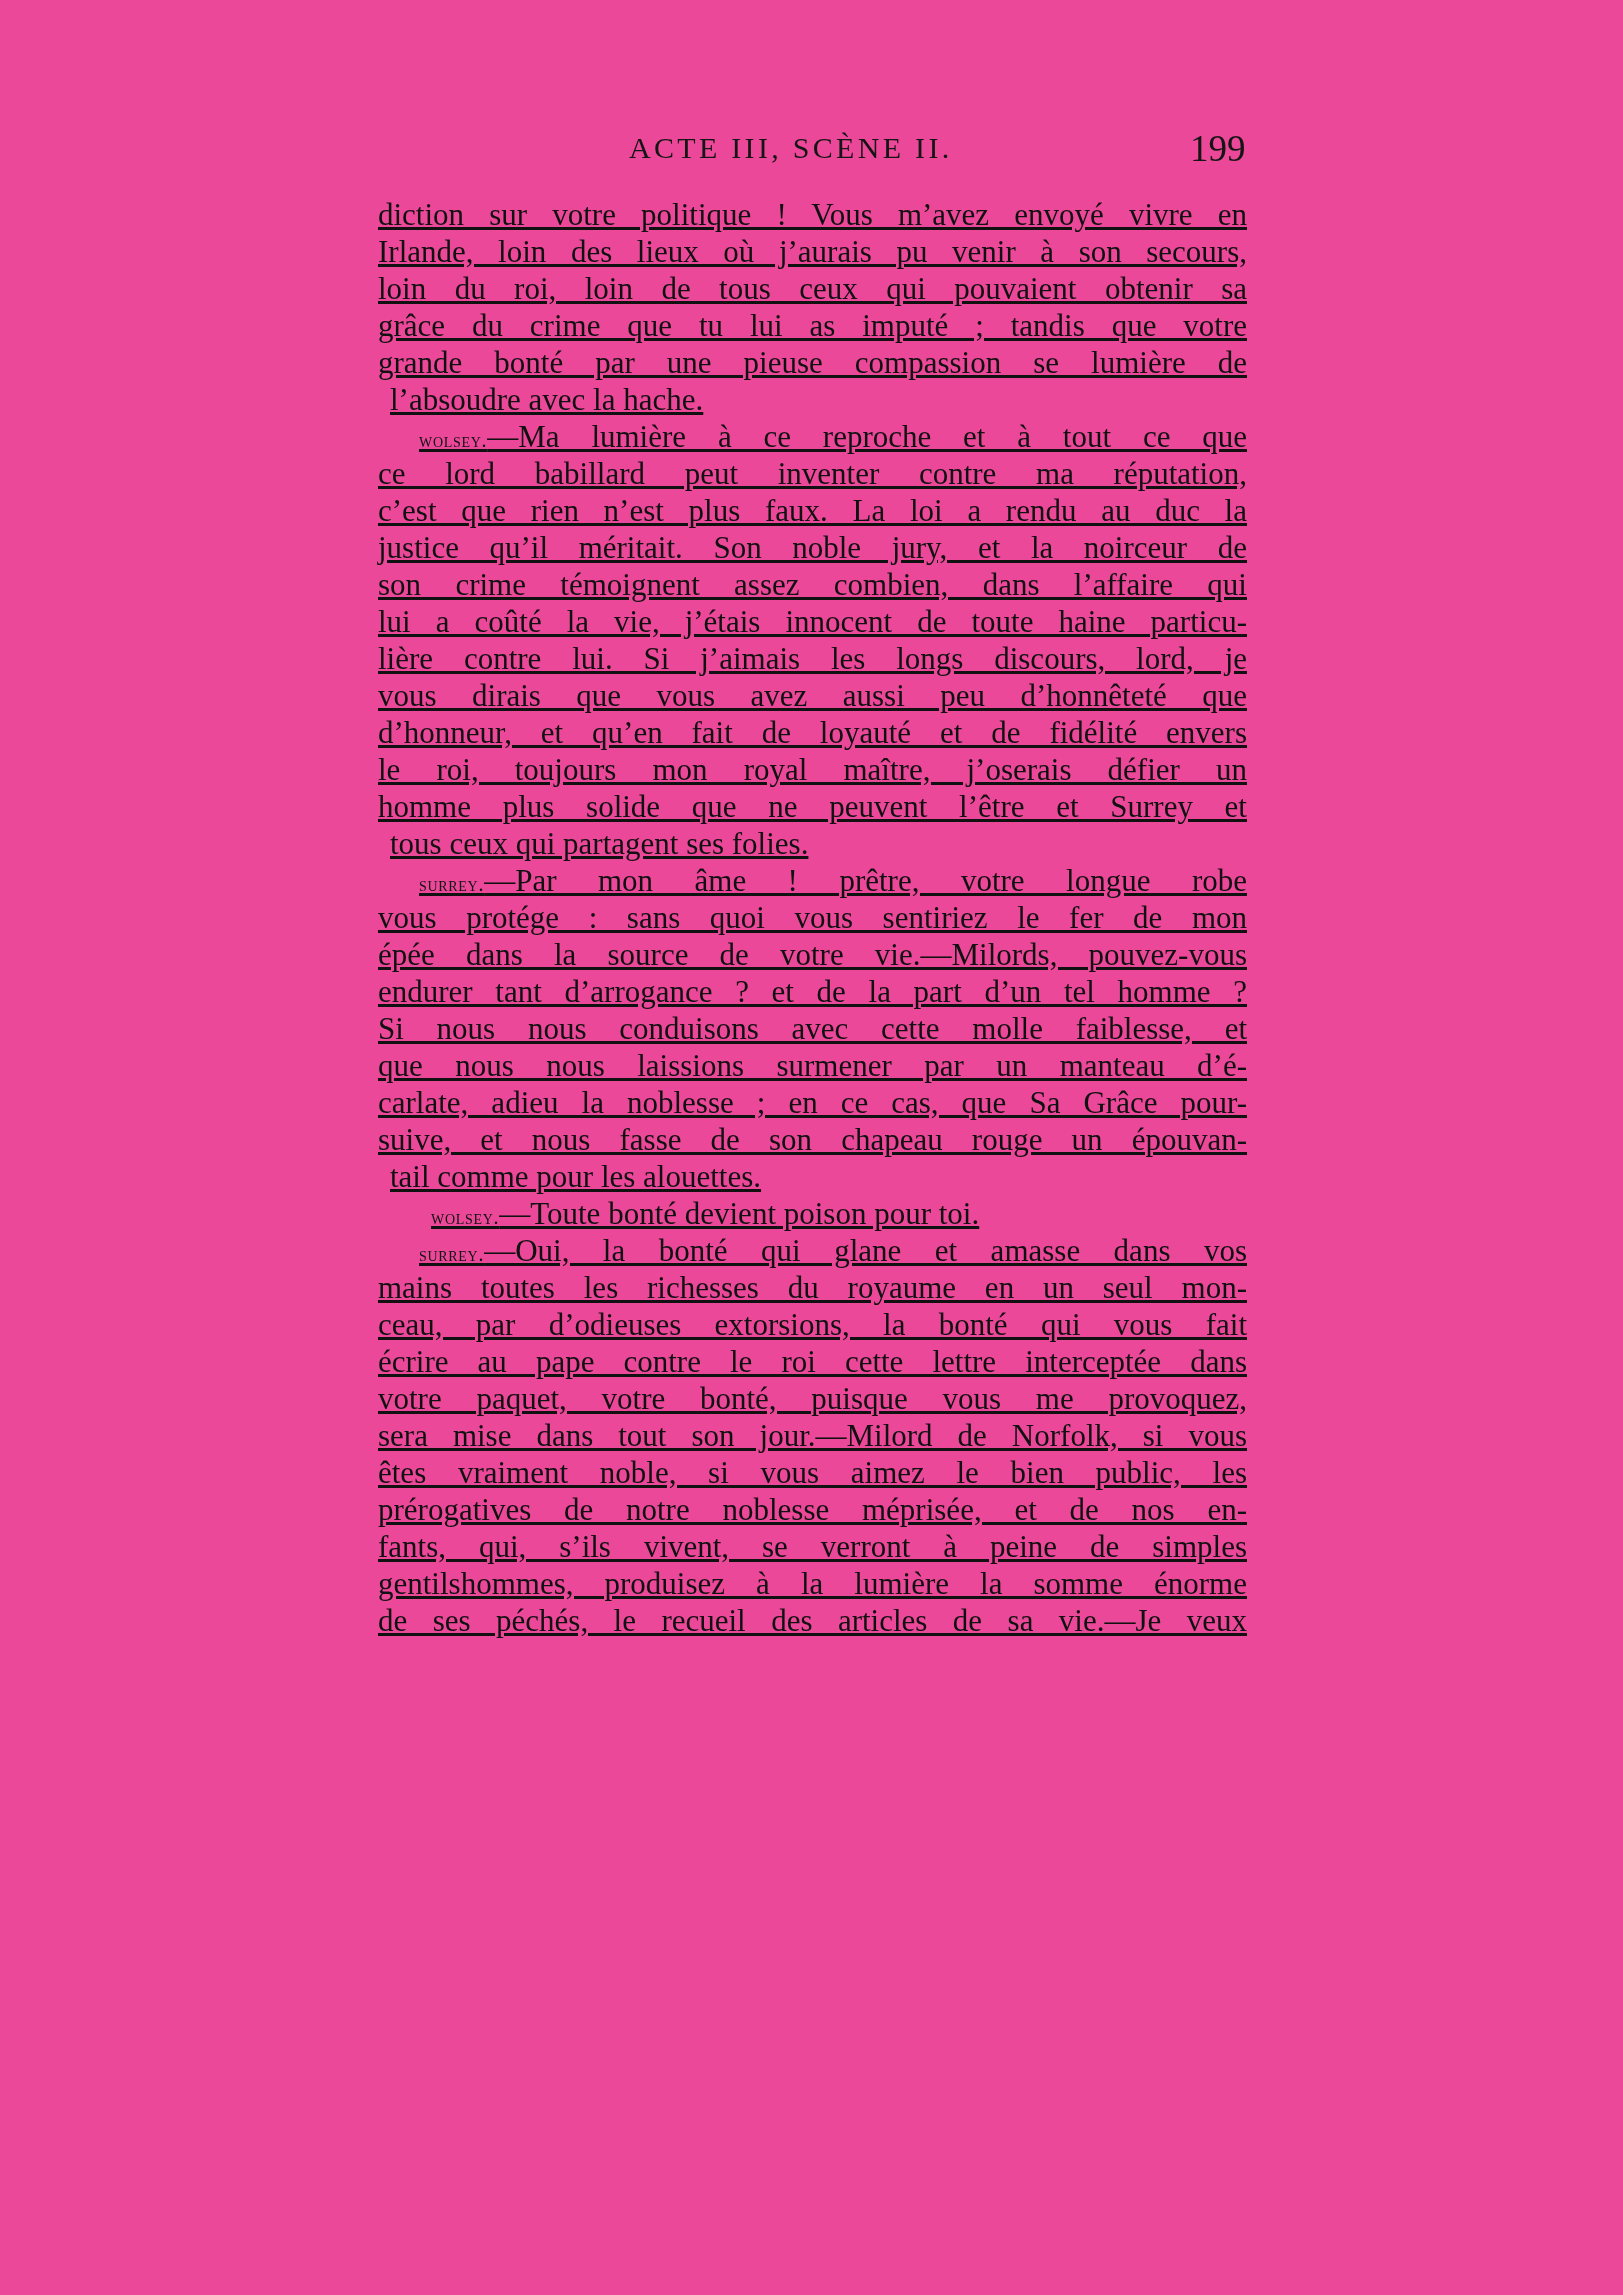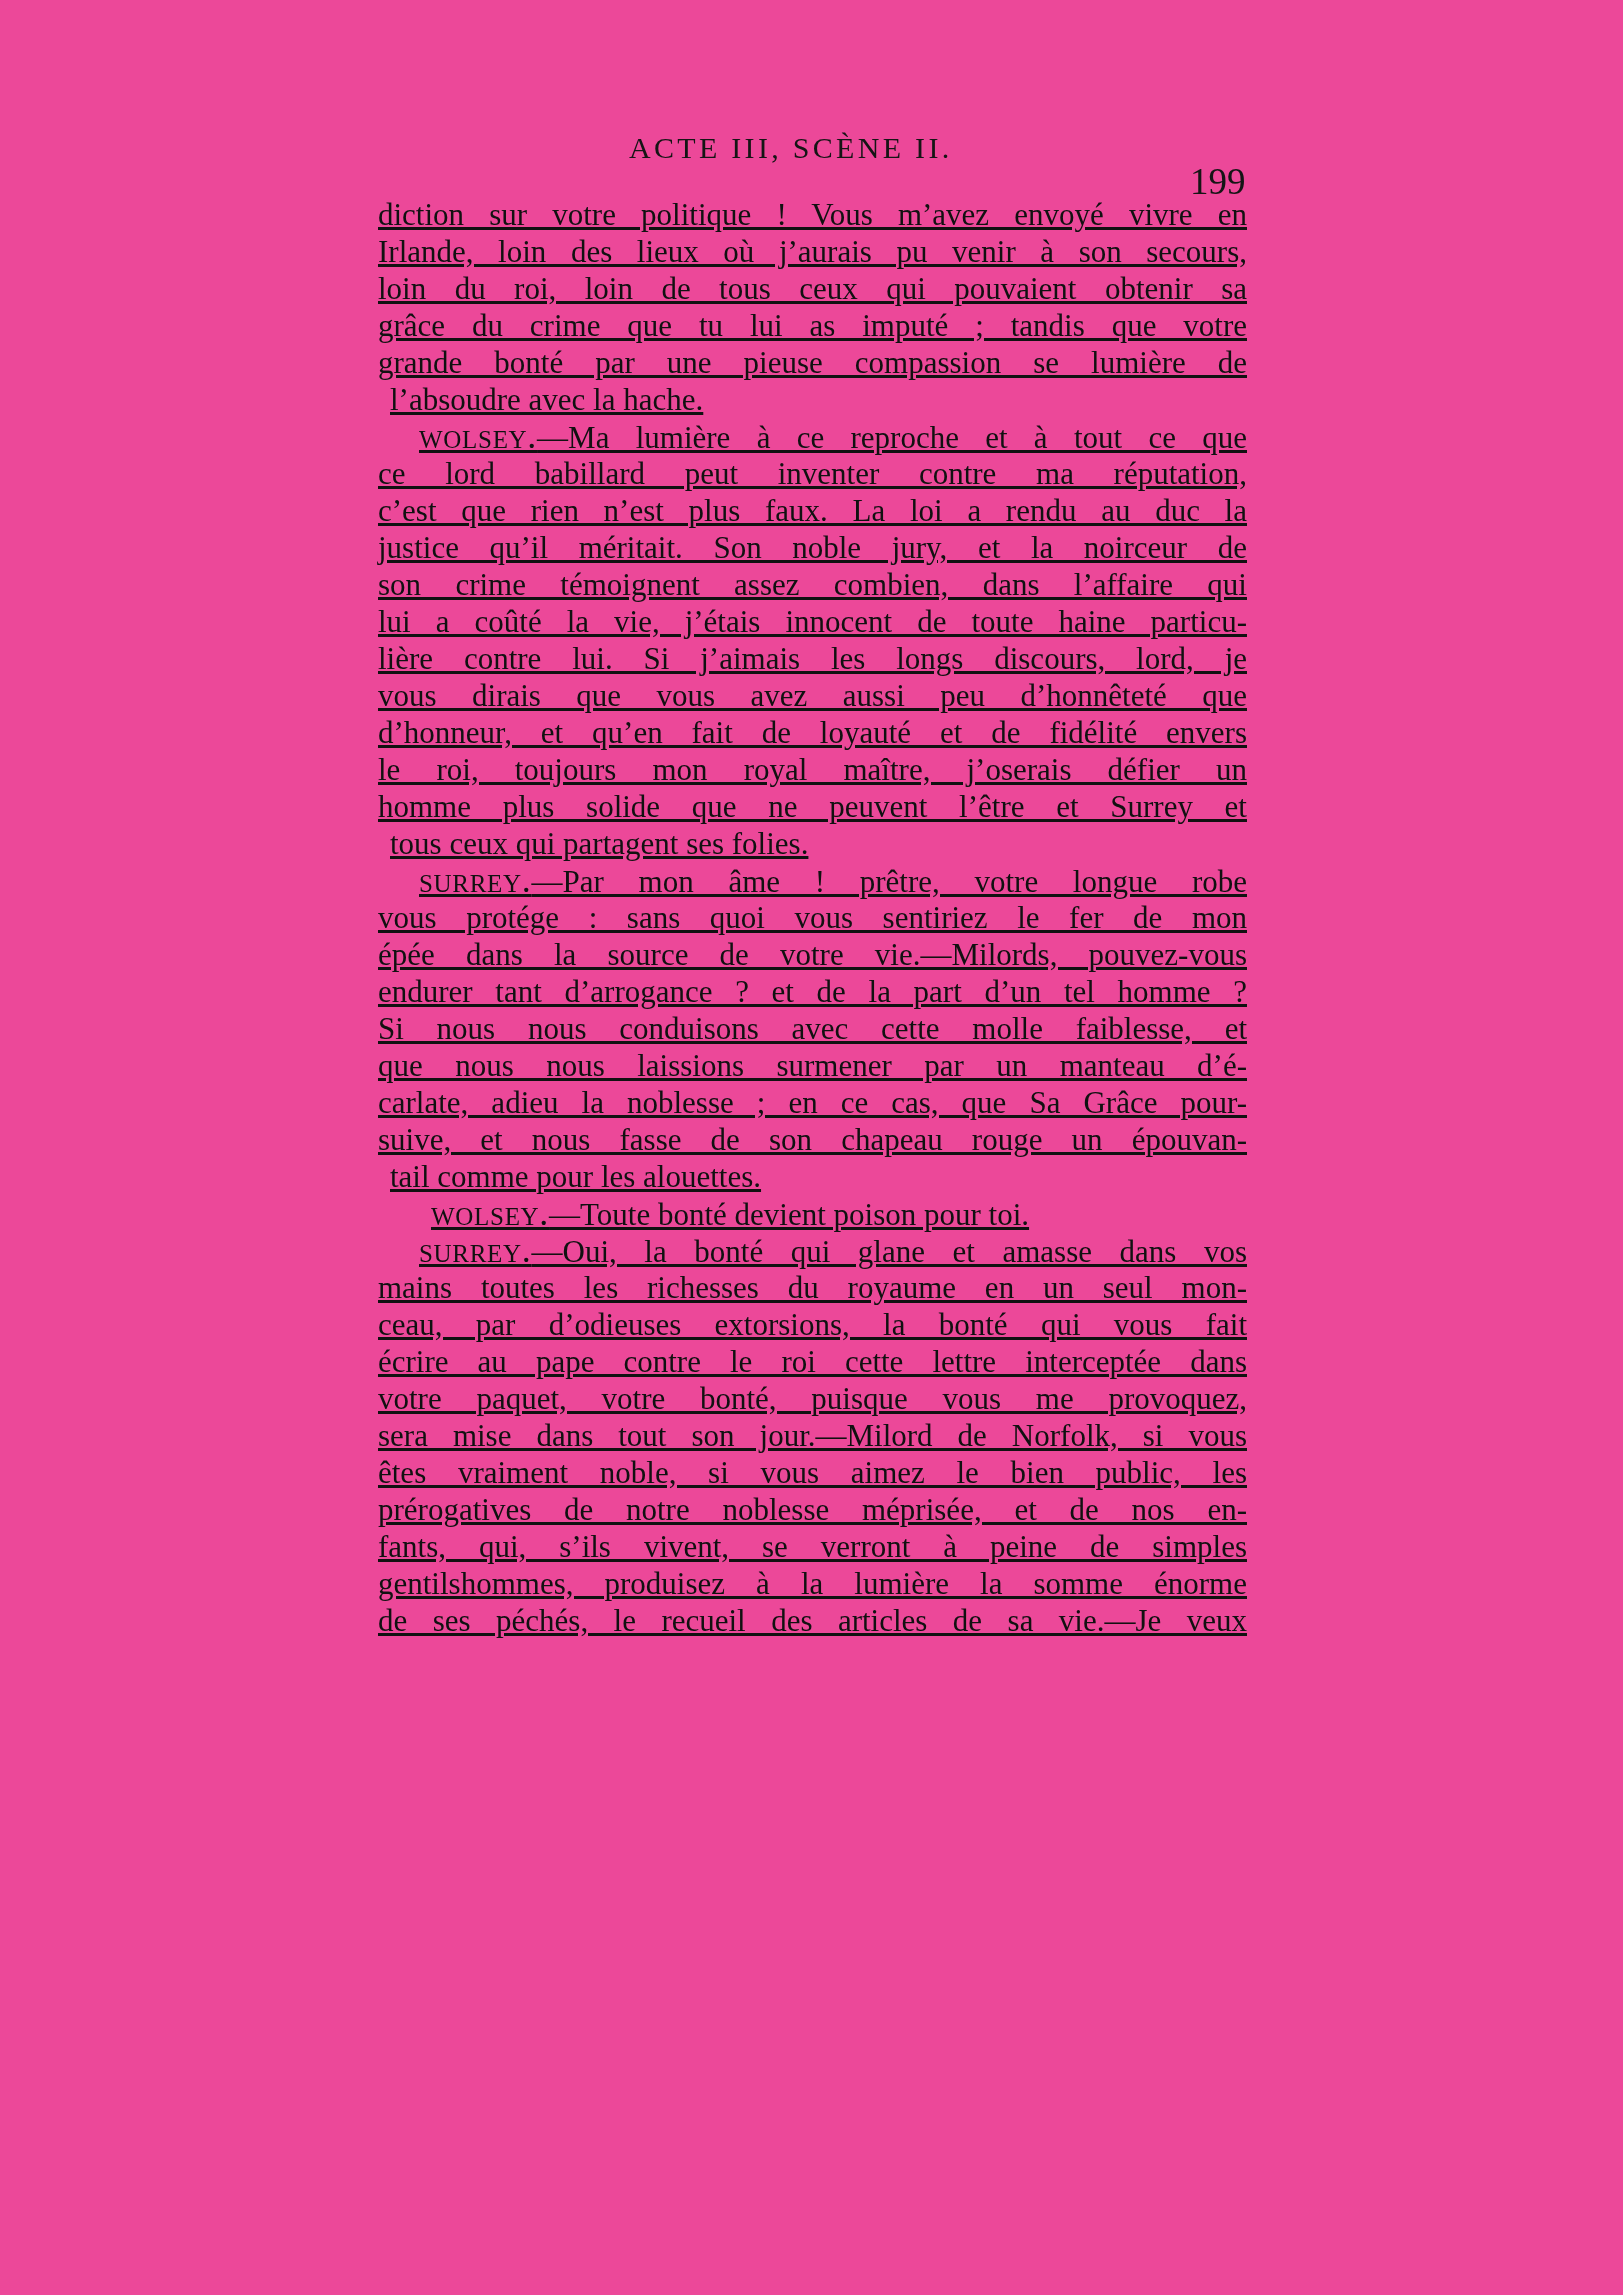--- a/index.html
+++ b/index.html
@@ -8,33 +8,33 @@
       position: absolute; left: 0; top: 0; width: 1623px; height: 2295px;
       background: #ec4899; color: #111111;
       font-family: "Liberation Serif", "DejaVu Serif", serif;
     }
     .running-head {
       position: absolute; left: 629px; top: 131px;
       font-size: 30px; letter-spacing: 3.3px; color: #151515;
     }
     .page-number {
       position: absolute; left: 1190px; top: 127px;
-      font-size: 37px; color: #151515; margin-top: 33px;
+      font-size: 37px; color: #151515;
     }
     .text-block {
       position: absolute; left: 378px; top: 196px; width: 869px; text-decoration: underline;
     }
     .line {
       height: 37px; line-height: 37px; font-size: 31px;
       white-space: nowrap; text-align: justify; text-align-last: justify;
       overflow: visible;
     }
     .line.last { text-align-last: left; margin-left: 12px; }
     .line.indent { padding-left: 41px; }
-    .speaker { font-variant: small-caps; font-size: 36px; letter-spacing: 0.7px; }
+    .speaker { font-variant: small-caps; font-size: 20px; letter-spacing: 0.7px; }
   </style>
 </head>
 <body>
 
 <div class="page">
   <div class="running-head">ACTE III, SCÈNE II.</div>
   <div class="page-number">199</div>
   <div class="text-block" id="text-block">
       <div class="line"><span>diction sur votre politique ! Vous m’avez envoyé vivre en</span></div>
       <div class="line"><span>Irlande, loin des lieux où j’aurais pu venir à son secours,</span></div>

